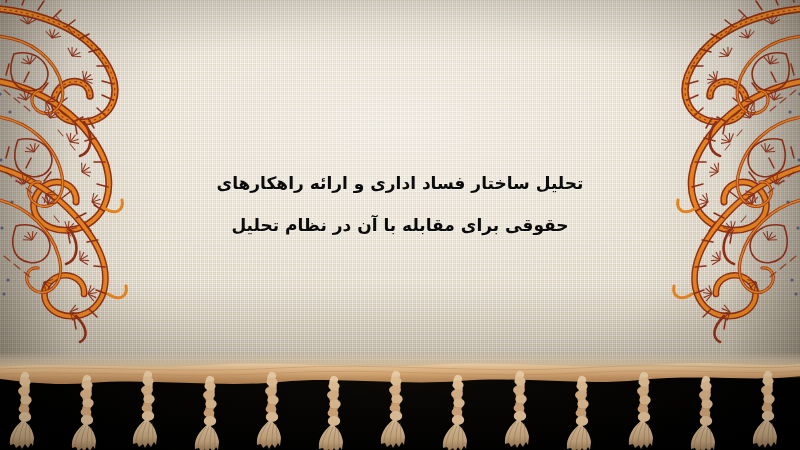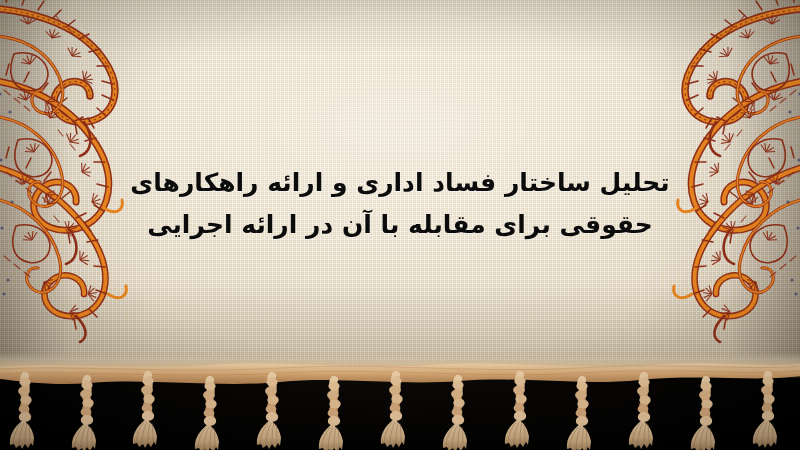--- a/index.html
+++ b/index.html
@@ -78,21 +78,21 @@
     left: 0;
     top: 162px;
     width: 800px;
     text-align: center;
     direction: rtl;
     z-index: 6;
   }
   .title-line {
     display: block;
     color: #0b0b0b;
-    font-size: 25px;
+    font-size: 17px;
     line-height: 42px;
     font-weight: 700;
     letter-spacing: 0.2px;
     white-space: nowrap;
     text-shadow: 0 1px 0 rgba(255,255,255,0.30);
   }
 
   
   .bottom-dark {
     position: absolute;
@@ -444,21 +444,21 @@
       <path d="M100,128 C110,142 108,158 96,162" fill="none" stroke="#8d2f18" stroke-width="2.6" stroke-linecap="round"></path>
       <path d="M86,236 C96,250 94,266 82,270" fill="none" stroke="#8d2f18" stroke-width="2.6" stroke-linecap="round"></path>
       <path d="M92,322 C104,334 104,344 96,348" fill="none" stroke="#8d2f18" stroke-width="2.6" stroke-linecap="round"></path>
       <path d="M124,300 C136,308 144,302 142,292" fill="none" stroke="#e3821f" stroke-width="3" stroke-linecap="round"></path>
       <path d="M120,214 C132,222 140,216 138,206" fill="none" stroke="#e3821f" stroke-width="3" stroke-linecap="round"></path>
     </g>
   </svg>
 
   <div class="title-block">
     <span class="title-line">تحلیل ساختار فساد اداری و ارائه راهکارهای</span>
-    <span class="title-line">حقوقی برای مقابله با آن در ارائه اجرایی</span>
+    <span class="title-line">حقوقی برای مقابله با آن در نظام تحلیل</span>
   </div>
 
   <div class="bottom-dark"></div>
   <div class="selvedge"></div>
 
   <svg class="fringe-layer" viewBox="0 0 800 94" aria-hidden="true">
     <defs>
       <linearGradient id="cordG" x1="0" y1="0" x2="0" y2="1">
         <stop offset="0%" stop-color="#e9cda6"></stop>
         <stop offset="45%" stop-color="#d9ab78"></stop>

